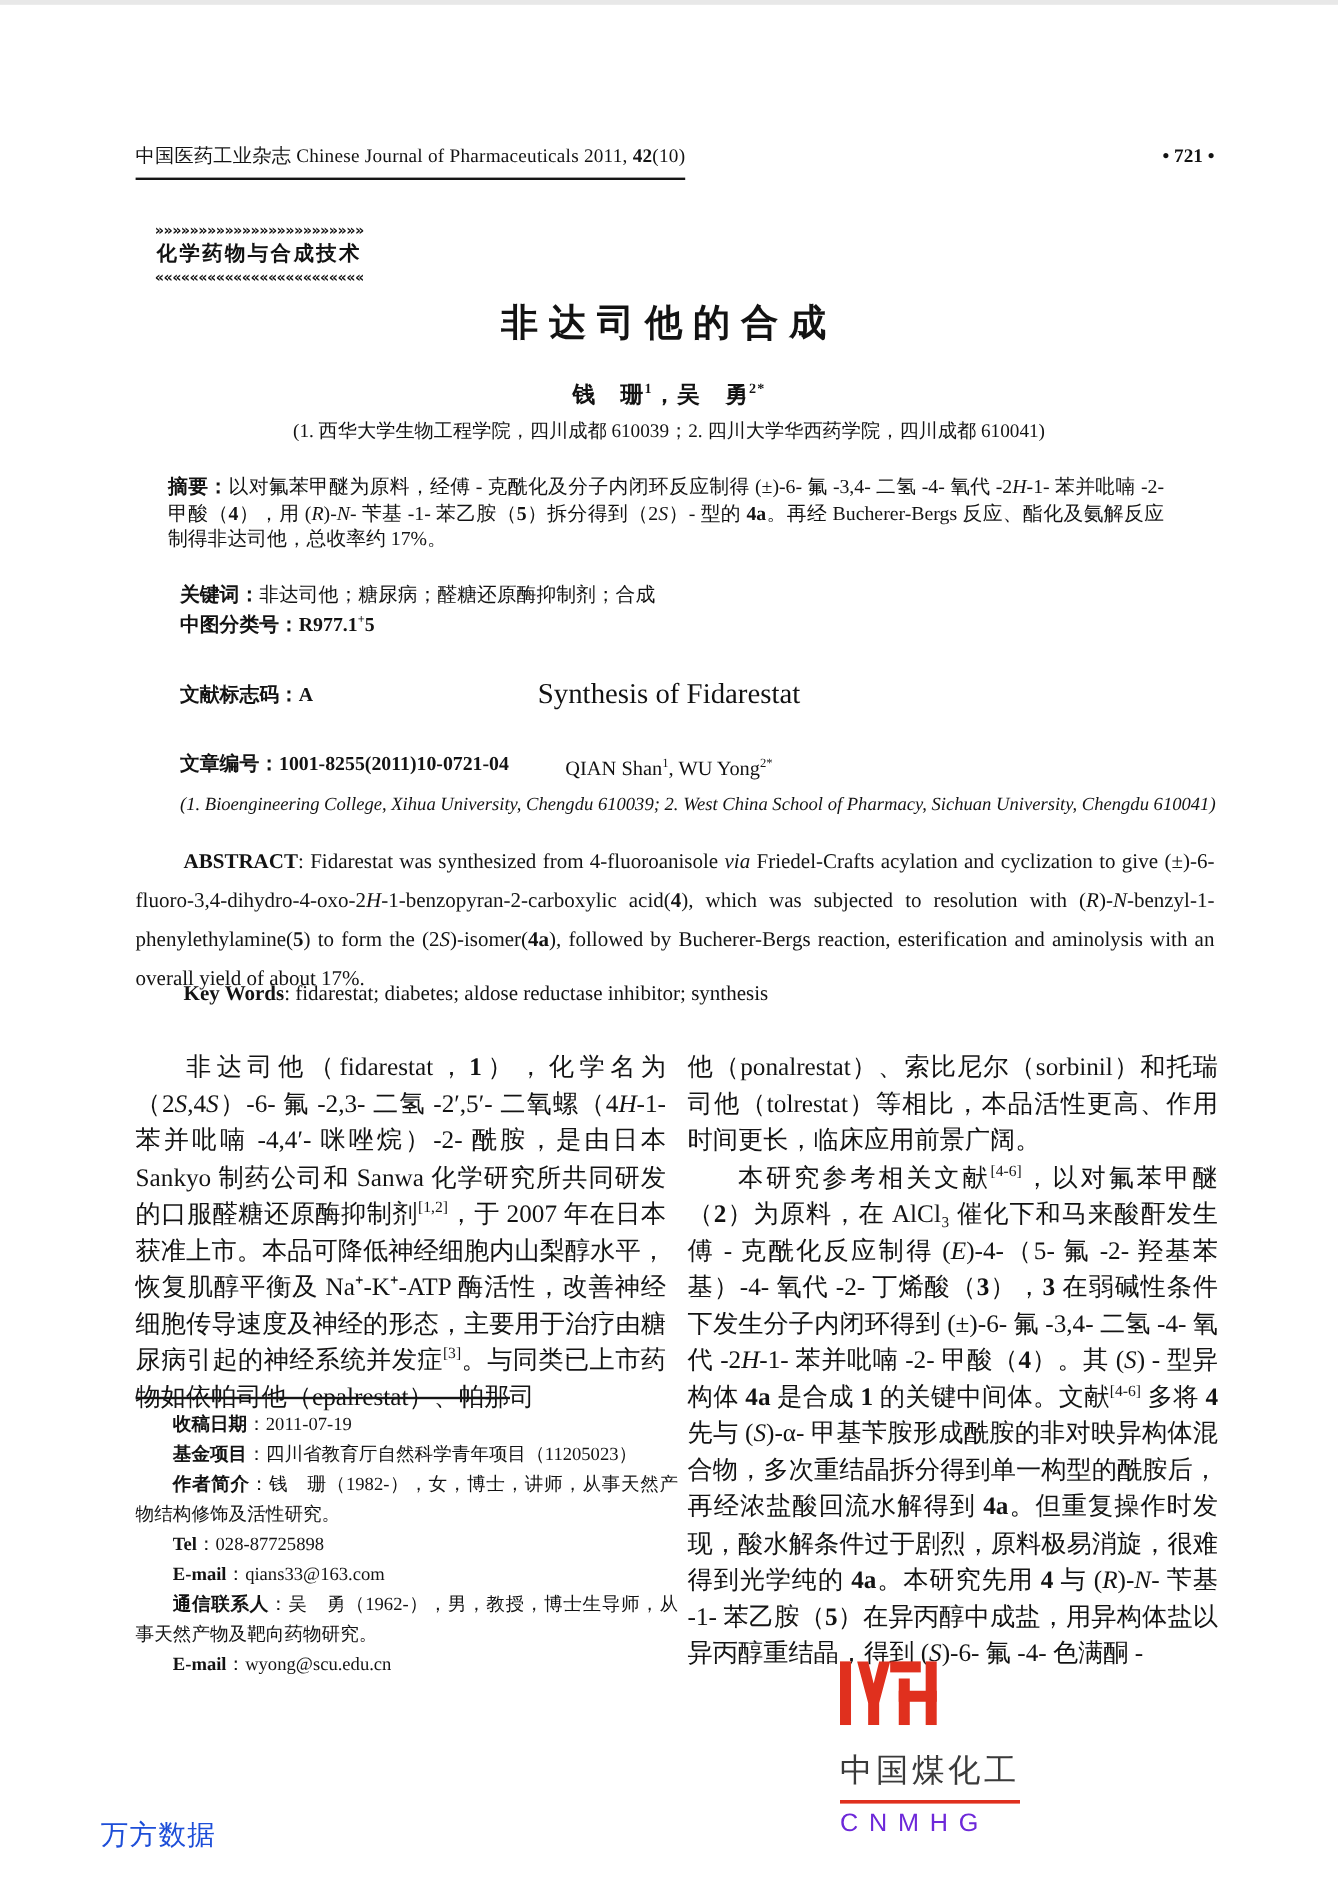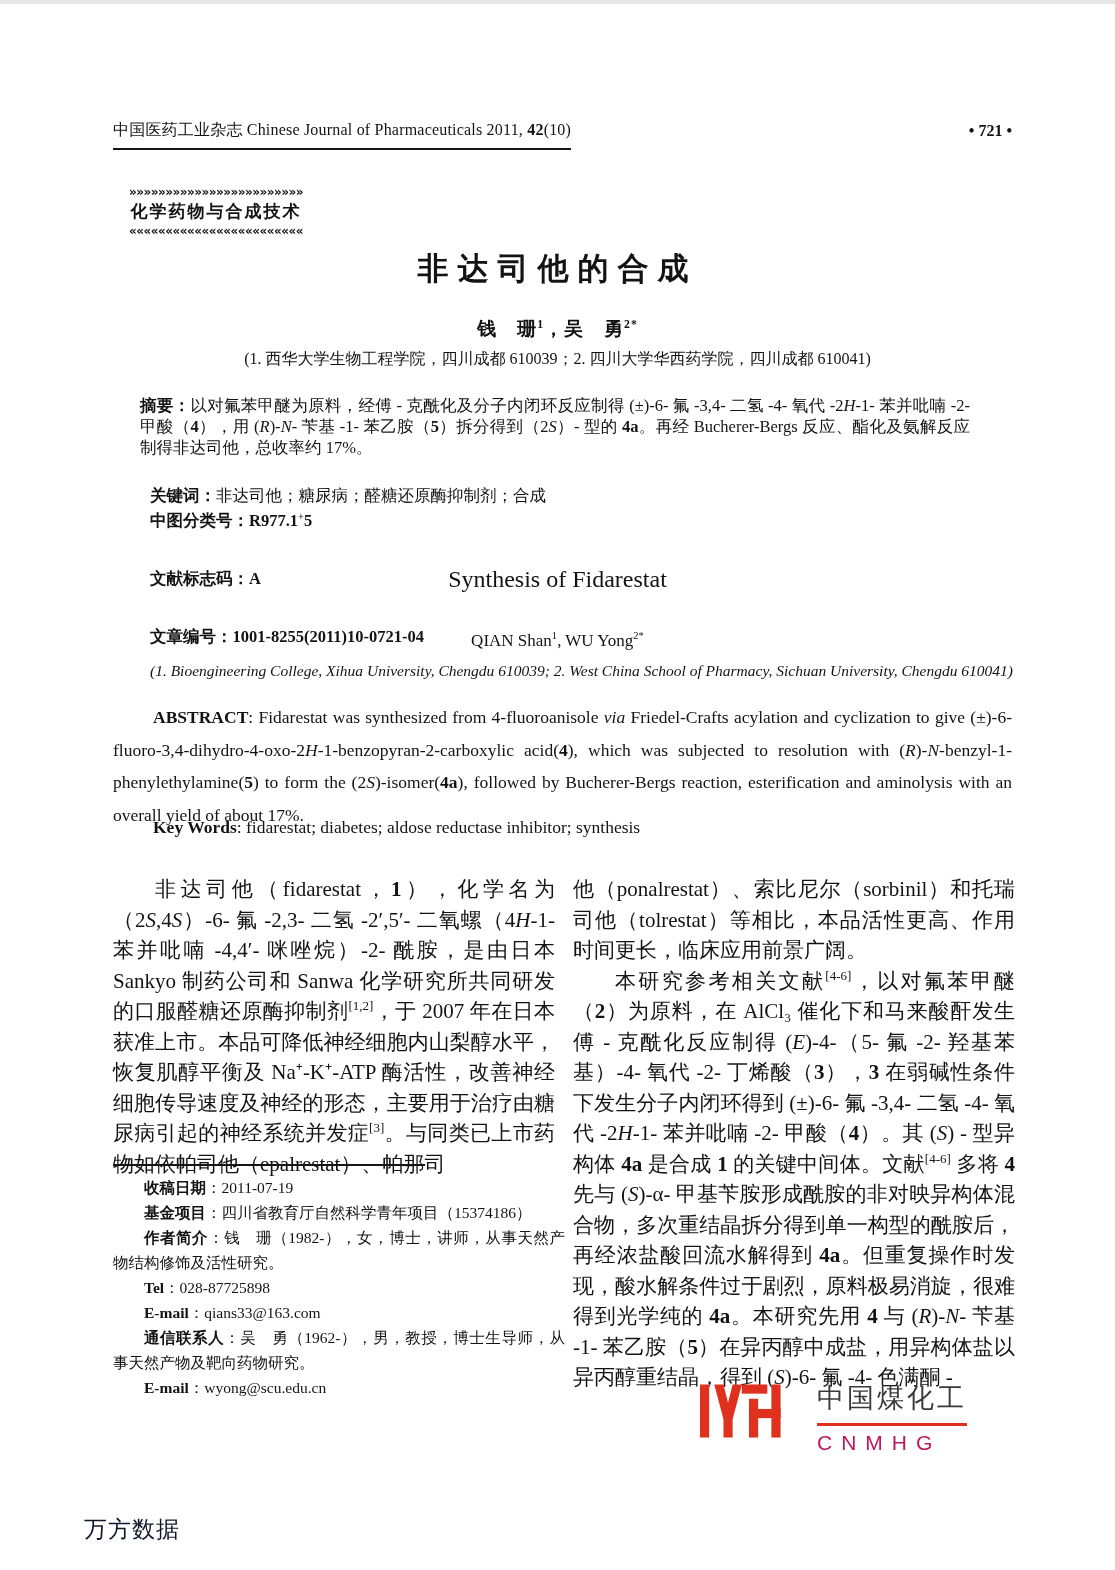--- a/index.html
+++ b/index.html
@@ -57,29 +57,29 @@
   .col p {margin:0; text-indent:2em;}
   .col p.no-indent {text-indent:0;}
 
   
   .footnote {position:absolute; top:1160px; left:113px; width:452px;
     font-size:15.5px; line-height:25px; text-align:justify;}
   .footnote-rule {width:312px; border-top:2.5px solid #161616; margin-bottom:9px;}
   .fline {text-indent:2em; margin:0;}
 
   
-  .logo {position:absolute; top:1376px; left:700px; display:flex; align-items:flex-start; gap:15px;}
+  .logo {position:absolute; top:1376px; left:700px; display:flex; align-items:flex-start; gap:15px;flex-direction:column;}
   .logo-mark {width:102px; height:62px;}
   .logo-text {display:flex; flex-direction:column; font-family:"Liberation Sans", sans-serif;}
   .logo-cn {font-size:27px; color:#3a3a3a; letter-spacing:3px;
     border-bottom:3px solid #e0301e; padding-bottom:7px;}
-  .logo-en {font-size:21px; color:#be185d; letter-spacing:9px; margin-top:5px;}
+  .logo-en {font-size:21px; color:#6d28d9; letter-spacing:9px; margin-top:5px;}
 
   
-  .watermark {position:absolute; top:1510px; left:84px; font-size:23px; color:#0f172a;
+  .watermark {position:absolute; top:1510px; left:84px; font-size:23px; color:#1d4ed8;
     font-family:"Liberation Sans", sans-serif; letter-spacing:1px;}
 </style>
 </head>
 <body>
 
 <div class="page">
 
   <div class="header">
     <span class="journal-line"><span>中国医药工业杂志  Chinese Journal of Pharmaceuticals 2011, </span><b>42</b><span>(10)</span></span>
     <span class="page-number">• 721 •</span>
@@ -117,21 +117,21 @@
     </div>
     <div class="col">
       <p class="no-indent"><span>他（ponalrestat）、索比尼尔（sorbinil）和托瑞司他（tolrestat）等相比，本品活性更高、作用时间更长，临床应用前景广阔。</span></p>
       <p><span>本研究参考相关文献</span><sup>[4-6]</sup><span>，以对氟苯甲醚（</span><b>2</b><span>）为原料，在 AlCl₃ 催化下和马来酸酐发生傅 - 克酰化反应制得 (</span><i>E</i><span>)-4-（5- 氟 -2- 羟基苯基）-4- 氧代 -2- 丁烯酸（</span><b>3</b><span>），</span><b>3</b><span> 在弱碱性条件下发生分子内闭环得到 (±)-6- 氟 -3,4- 二氢 -4- 氧代 -2</span><i>H</i><span>-1- 苯并吡喃 -2- 甲酸（</span><b>4</b><span>）。其 (</span><i>S</i><span>) - 型异构体 </span><b>4a</b><span> 是合成 </span><b>1</b><span> 的关键中间体。文献</span><sup>[4-6]</sup><span> 多将 </span><b>4</b><span> 先与 (</span><i>S</i><span>)-α- 甲基苄胺形成酰胺的非对映异构体混合物，多次重结晶拆分得到单一构型的酰胺后，再经浓盐酸回流水解得到 </span><b>4a</b><span>。但重复操作时发现，酸水解条件过于剧烈，原料极易消旋，很难得到光学纯的 </span><b>4a</b><span>。本研究先用 </span><b>4</b><span> 与 (</span><i>R</i><span>)-</span><i>N</i><span>- 苄基 -1- 苯乙胺（</span><b>5</b><span>）在异丙醇中成盐，用异构体盐以异丙醇重结晶，得到 (</span><i>S</i><span>)-6- 氟 -4- 色满酮 -</span></p>
     </div>
   </div>
 
   <div class="footnote">
     <div class="footnote-rule"></div>
     <p class="fline"><b>收稿日期</b><span>：2011-07-19</span></p>
-    <p class="fline"><b>基金项目</b><span>：四川省教育厅自然科学青年项目（15374186）</span></p>
+    <p class="fline"><b>基金项目</b><span>：四川省教育厅自然科学青年项目（11205023）</span></p>
     <p class="fline"><b>作者简介</b><span>：钱　珊（1982-），女，博士，讲师，从事天然产物结构修饰及活性研究。</span></p>
     <p class="fline"><b>Tel</b><span>：028-87725898</span></p>
     <p class="fline"><b>E-mail</b><span>：qians33@163.com</span></p>
     <p class="fline"><b>通信联系人</b><span>：吴　勇（1962-），男，教授，博士生导师，从事天然产物及靶向药物研究。</span></p>
     <p class="fline"><b>E-mail</b><span>：wyong@scu.edu.cn</span></p>
   </div>
 
   <div class="logo">
     <svg class="logo-mark" viewBox="0 0 100 60" xmlns="http://www.w3.org/2000/svg" fill="#e0301e">
       <rect x="0" y="4" width="9" height="52"></rect>

